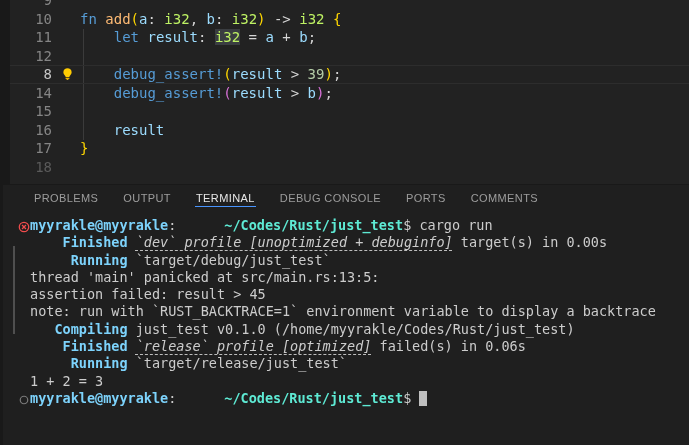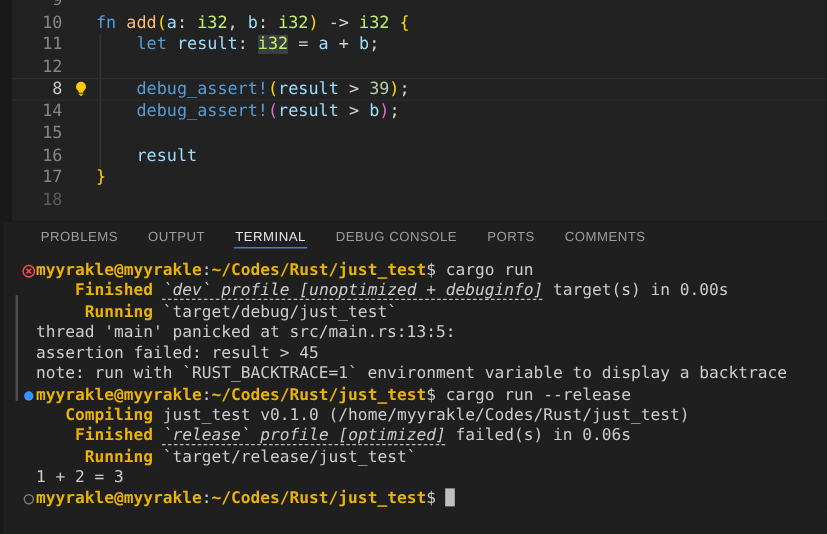--- a/index.html
+++ b/index.html
@@ -27,21 +27,21 @@
   .panel{position:absolute;left:3px;top:185px;width:686px;height:260px;background:#1f1f1f;}
   .tabbar{display:flex;align-items:flex-start;height:28px;padding-left:30px;
           font-family:"Liberation Sans",sans-serif;font-size:11px;letter-spacing:.4px;}
   .tab{color:#9d9d9d;margin-right:23px;padding:7px 1px 5px;cursor:pointer;position:relative;}
   .tab.active{color:#e7e7e7;}
   .tab.active::after{content:"";position:absolute;left:0;right:0;bottom:2px;height:1.5px;background:#4894fe;}
 
   .term{position:relative;padding-top:4px;font-size:13.5px;}
   .t-row{height:17.3px;line-height:17.3px;white-space:pre;color:#cccccc;position:relative;padding-left:27px;}
   .t-icon{position:absolute;left:15px;top:3px;width:12px;height:12px;}
-  .seg-green{color:#eab308;} .seg-blue{color:#eab308;} .seg-fg{color:#cccccc;}
+  .seg-green{color:#7dd3fc;} .seg-blue{color:#5eead4;margin-left:48px;} .seg-fg{color:#cccccc;}
   .seg-b{font-weight:bold;}
   .seg-u{text-decoration:underline dashed #bdbdbd 1px;text-underline-offset:3px;font-style:italic;}
   .t-cursor{display:inline-block;width:8px;height:15px;background:#bfbfbf;vertical-align:-3px;}
   .cmd-line{position:absolute;left:10px;top:33px;width:2px;height:88px;background:#4f4f4f;}
 </style>
 </head>
 <body>
 
 <div id="app">
 
@@ -78,23 +78,20 @@
       <div>
           <div class="t-row"><span class="t-icon"><svg width="12" height="12" viewBox="0 0 16 16">
                 <circle cx="8" cy="8" r="6.3" fill="none" stroke="#f14c4c" stroke-width="1.7"></circle>
                 <path d="M5.4 5.4l5.2 5.2M10.6 5.4l-5.2 5.2" stroke="#f14c4c" stroke-width="1.7"></path>
               </svg></span><span class="seg-green seg-b">myyrakle@myyrakle</span><span class="seg-fg">:</span><span class="seg-blue seg-b">~/Codes/Rust/just_test</span><span class="seg-fg">$ cargo run</span></div>
           <div class="t-row"><span class="seg-fg">    </span><span class="seg-green seg-b">Finished</span><span class="seg-fg"> </span><span class="seg-fg seg-u">`dev` profile [unoptimized + debuginfo]</span><span class="seg-fg"> target(s) in 0.00s</span></div>
           <div class="t-row"><span class="seg-fg">     </span><span class="seg-green seg-b">Running</span><span class="seg-fg"> `target/debug/just_test`</span></div>
           <div class="t-row"><span class="seg-fg">thread 'main' panicked at src/main.rs:13:5:</span></div>
           <div class="t-row"><span class="seg-fg">assertion failed: result &gt; 45</span></div>
           <div class="t-row"><span class="seg-fg">note: run with `RUST_BACKTRACE=1` environment variable to display a backtrace</span></div>
-          <div class="t-row"><span class="t-icon"><svg width="12" height="12" viewBox="0 0 16 16">
-                <circle cx="8" cy="8" r="5.2" fill="#3794ff"></circle>
-              </svg></span><span class="seg-green seg-b">myyrakle@myyrakle</span><span class="seg-fg">:</span><span class="seg-blue seg-b">~/Codes/Rust/just_test</span><span class="seg-fg">$ cargo run --release</span></div>
           <div class="t-row"><span class="seg-fg">   </span><span class="seg-green seg-b">Compiling</span><span class="seg-fg"> just_test v0.1.0 (/home/myyrakle/Codes/Rust/just_test)</span></div>
           <div class="t-row"><span class="seg-fg">    </span><span class="seg-green seg-b">Finished</span><span class="seg-fg"> </span><span class="seg-fg seg-u">`release` profile [optimized]</span><span class="seg-fg"> failed(s) in 0.06s</span></div>
           <div class="t-row"><span class="seg-fg">     </span><span class="seg-green seg-b">Running</span><span class="seg-fg"> `target/release/just_test`</span></div>
           <div class="t-row"><span class="seg-fg">1 + 2 = 3</span></div>
           <div class="t-row"><span class="t-icon"><svg width="12" height="12" viewBox="0 0 16 16">
                 <circle cx="8" cy="8" r="5" fill="none" stroke="#7a7a7a" stroke-width="1.6"></circle>
               </svg></span><span class="seg-green seg-b">myyrakle@myyrakle</span><span class="seg-fg">:</span><span class="seg-blue seg-b">~/Codes/Rust/just_test</span><span class="seg-fg">$ </span><span class="t-cursor"></span></div>
         </div>
     </div>
   </div>

